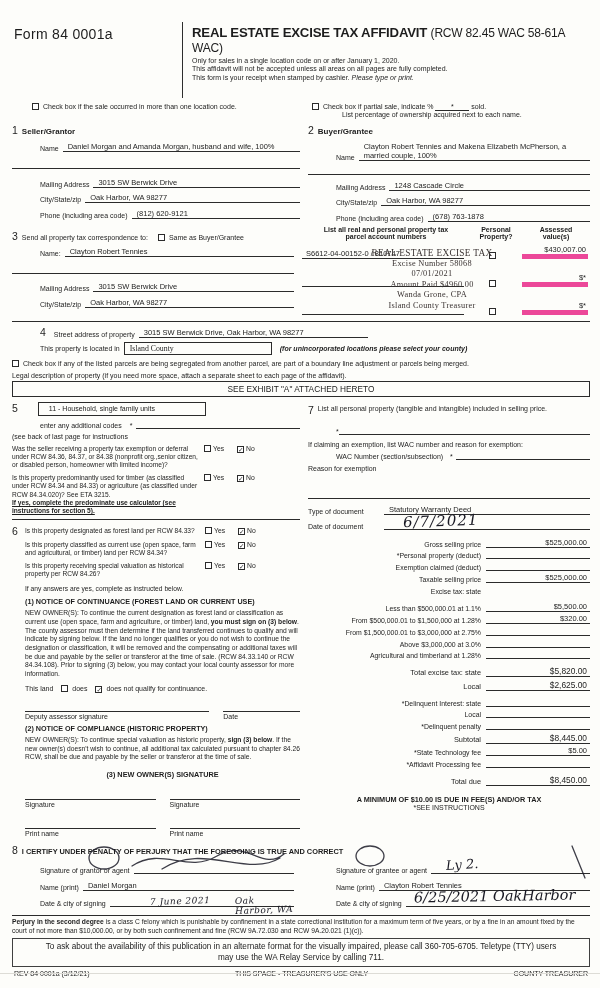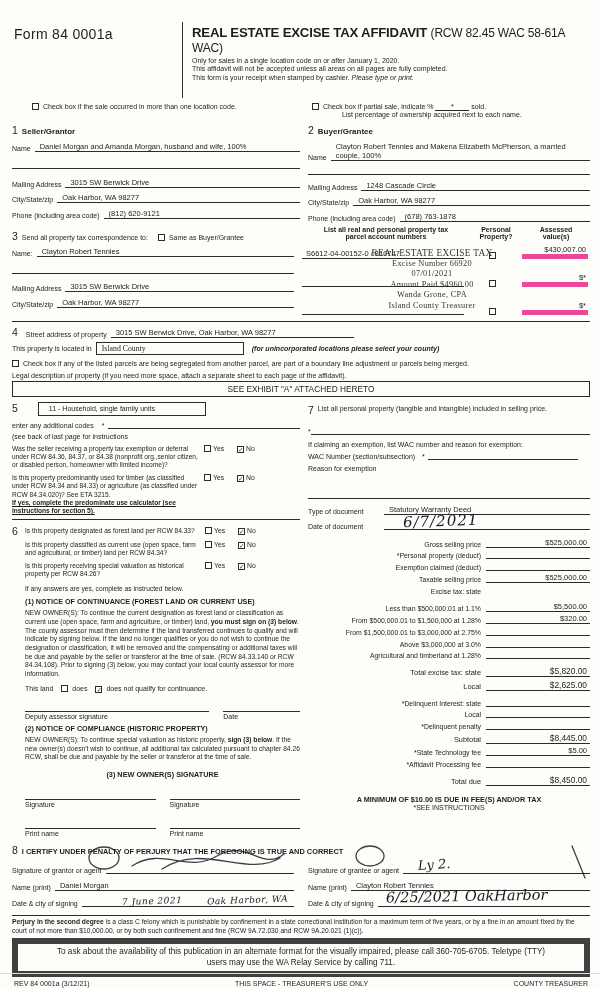--- a/index.html
+++ b/index.html
@@ -31,21 +31,21 @@
         line-height:6px; text-align:center; vertical-align:-1px; margin-right:2px; background:#fff; }
   .pctline { display:inline-block; width:34px; border-bottom:1px solid #2b2b2b; text-align:center; }
 
   
   .cols { display:flex; align-items:flex-start; }
   .lcol { width:288px; margin-right:8px; }
   .rcol { flex:1; }
   .sec { display:flex; align-items:baseline; margin-top:6px; }
   .secnum { font-size:10.5px; margin-right:4px; }
   .sechead { font-weight:bold; font-size:8px; }
-  .frow { display:flex; align-items:flex-end; margin-top:5.5px; }
+  .frow { display:flex; align-items:flex-end; margin-top:5.5px;margin-left:28px; }
   .flabel { white-space:nowrap; margin-right:4px; }
   .fval { border-bottom:1px solid #2b2b2b; flex:1; padding:0 2px 0 5px; min-height:9px; font-size:7.5px; }
   .blankline { border-bottom:1px solid #2b2b2b; height:9px; margin-top:8px; }
   .hline { border-bottom:1px solid #2b2b2b; margin-top:4px; }
 
   
   .parcel { position:relative; }
   .parcel-head { display:flex; font-weight:bold; margin-top:4px; }
   .ph1 { width:168px; text-align:center; } .ph2 { width:52px; text-align:center; } .ph3 { width:68px; text-align:center; }
   .parcel-row { display:flex; align-items:flex-end; margin-top:5px; }
@@ -106,21 +106,21 @@
   
   .sec8 { position:relative; margin-top:7px; }
   .sec8-head { display:flex; align-items:baseline; }
   .sec8 .cols { margin-top:2px; }
   .s8col { flex:1; }
   .s8col + .s8col { margin-left:14px; }
   .s8col .frow { margin-top:7px; position:relative; }
   .scribbles { position:absolute; left:0; top:0; pointer-events:none; }
 
   .perjury { border-top:1px solid #2b2b2b; margin-top:8px; padding-top:2px; font-size:6.7px; line-height:1.3; }
-  .accbox { border:6px solid #404040; text-align:center; font-size:8.2px; line-height:1.35;
+  .accbox { border:1px solid #404040; text-align:center; font-size:8.2px; line-height:1.35;
             padding:2px 28px; margin-top:3px; }
   .footer { display:flex; justify-content:space-between; margin-top:3px; font-size:7px; padding:0 2px; }
   .scan-edge { position:absolute; left:0; right:0; bottom:14px; border-top:1px solid #dddcd6; }
 </style>
 </head>
 <body>
 
 <div class="page">
 
   <div class="hdr">
@@ -262,21 +262,21 @@
         </div>
           <div class="parcel-row">
           <span class="p-num"></span>
           <span class="p-cb"><span class="cb"></span></span>
           <span class="p-val">$*</span>
         </div>
         </div>
       <div class="stamp">
 
       <div class="stamp-line">REAL ESTATE EXCISE TAX</div>
-          <div class="stamp-line">Excise Number 66920</div>
+          <div class="stamp-line">Excise Number 58068</div>
           <div class="stamp-line">07/01/2021</div>
           <div class="stamp-line">Amount Paid $4960.00</div>
           <div class="stamp-line">Wanda Grone, CPA</div>
           <div class="stamp-line">Island County Treasurer</div>
         </div>
     </div>
   </div>
 
   <div class="hline" style="margin-top:6px"></div>
   <div>

